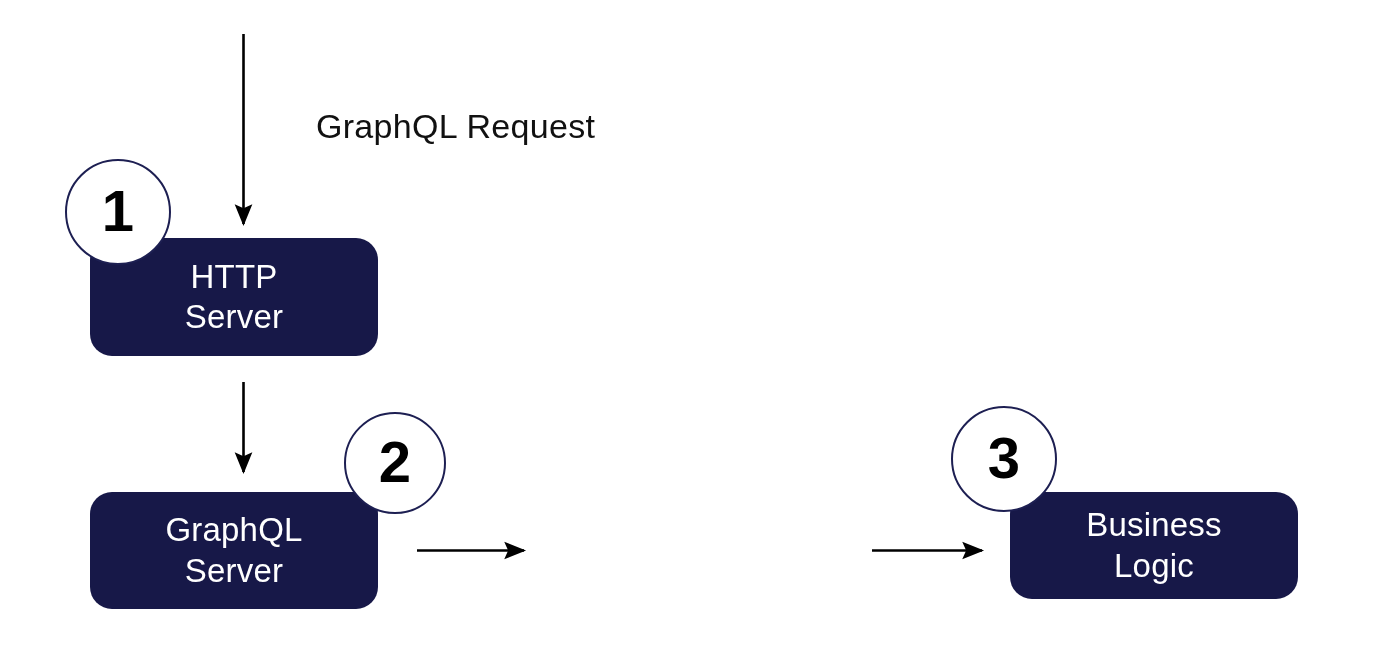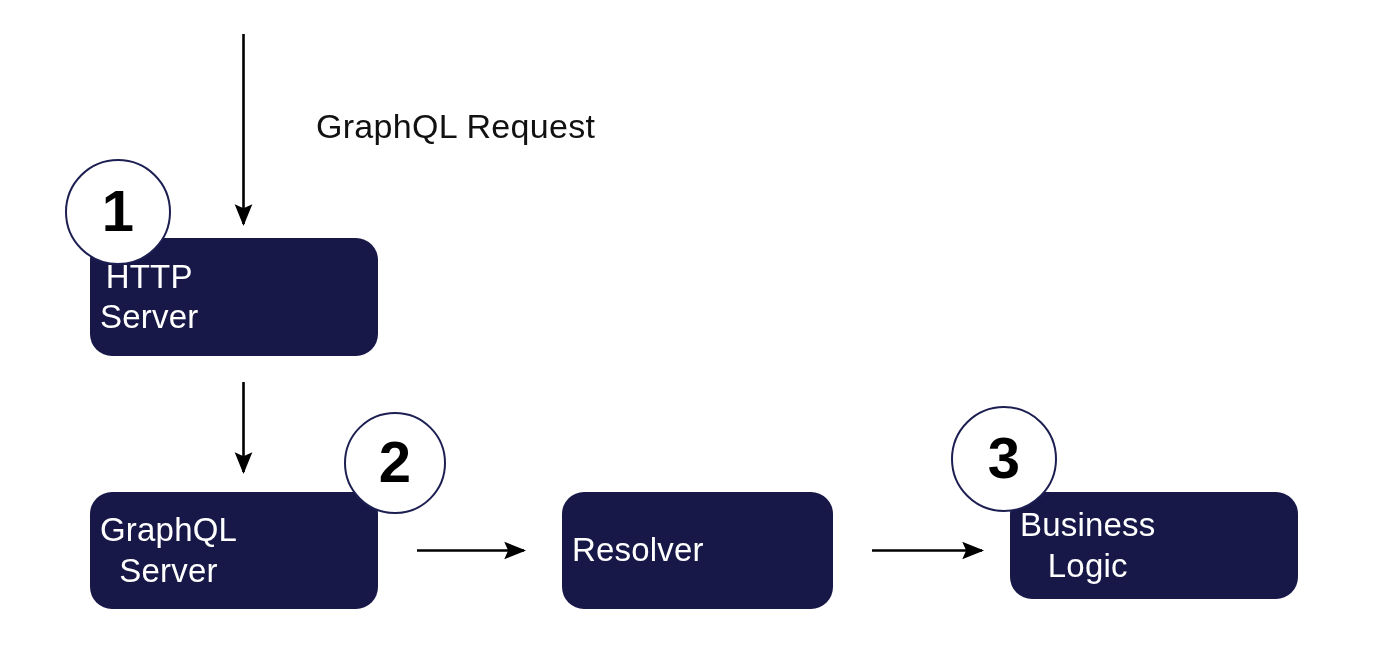--- a/index.html
+++ b/index.html
@@ -19,20 +19,21 @@
     overflow: hidden;
   }
 
   
   .node-box {
     position: absolute;
     background: #171848;
     border-radius: 22px;
     display: flex;
     align-items: center;
+    justify-content: center;
     text-align: center;
     color: #ffffff;
     font-family: "Liberation Sans", sans-serif;
     font-weight: 400;
     font-size: 33px;
     line-height: 1.22;
     letter-spacing: 0.2px;
     z-index: 2;
   }
   .node-box .node-label {
@@ -111,23 +112,20 @@
   <div class="node-box" style="left:90px; top:238px; width:288px; height:118px;">
     <span class="node-label">HTTP
 Server</span>
   </div>
 
   <div class="node-box" style="left:90px; top:492px; width:288px; height:117px;">
     <span class="node-label">GraphQL
 Server</span>
   </div>
 
-  <div class="node-box" style="left:562px; top:492px; width:271px; height:117px;">
-    <span class="node-label">Resolver</span>
-  </div>
 
   <div class="node-box" style="left:1010px; top:492px; width:288px; height:107px;">
     <span class="node-label">Business
 Logic</span>
   </div>
 
   <div class="step-badge" style="left:65px; top:159px; width:106px; height:106px; font-size:58px;">
     <span class="badge-num">1</span>
   </div>
 

